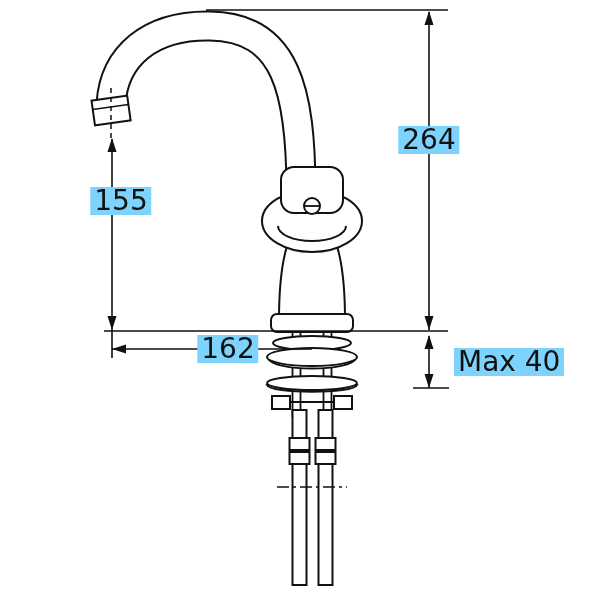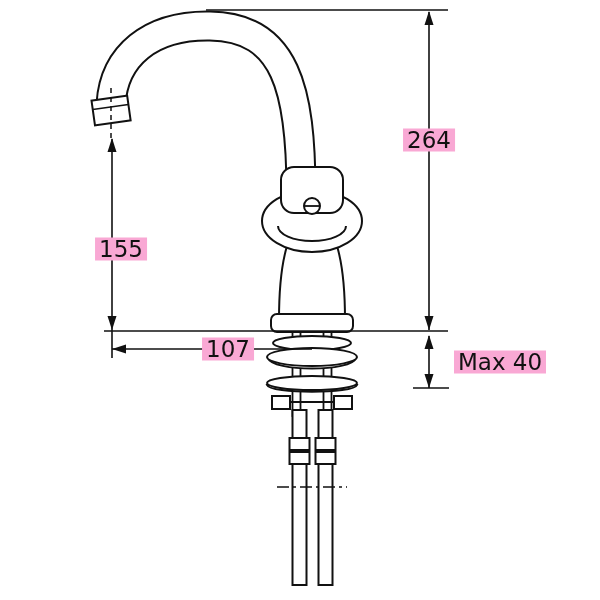--- a/index.html
+++ b/index.html
@@ -7,23 +7,23 @@
     position:relative;
     width:600px;height:600px;
     background:#fff;
     font-family:"DejaVu Sans", sans-serif;
     overflow:hidden;
   }
   .stage svg{position:absolute;left:0;top:0;}
   .dim-label{
     position:absolute;
     transform:translate(-50%,-50%);
-    font-size:23px;
+    font-size:28px;
     color:#111;
-    background:#f9a8d4;
+    background:#7dd3fc;
     padding:0 4px;
     white-space:nowrap;
     line-height:1;
   }
   .dim-label.left-anchor{transform:translateY(-50%);margin-left:16px;}
 </style>
 </head>
 <body>
 
 <div class="stage">
@@ -115,19 +115,19 @@
 
       <polygon points="112,349 126,344.5 126,353.5"></polygon>
 
       <polygon points="429,335 424.5,349 433.5,349"></polygon>
       <polygon points="429,388 424.5,374 433.5,374"></polygon>
     </g>
   </svg>
 
   <div class="dim-label" style="left:429px; top:140px;">264</div>
 
-  <div class="dim-label" style="left:121px; top:201px;margin-top:48px;">155</div>
+  <div class="dim-label" style="left:121px; top:201px;">155</div>
 
-  <div class="dim-label" style="left:228px; top:349px;">107</div>
+  <div class="dim-label" style="left:228px; top:349px;">162</div>
 
   <div class="dim-label left-anchor" style="left:438px; top:362px;">Max 40</div>
 
 </div>
 
 </body></html>

